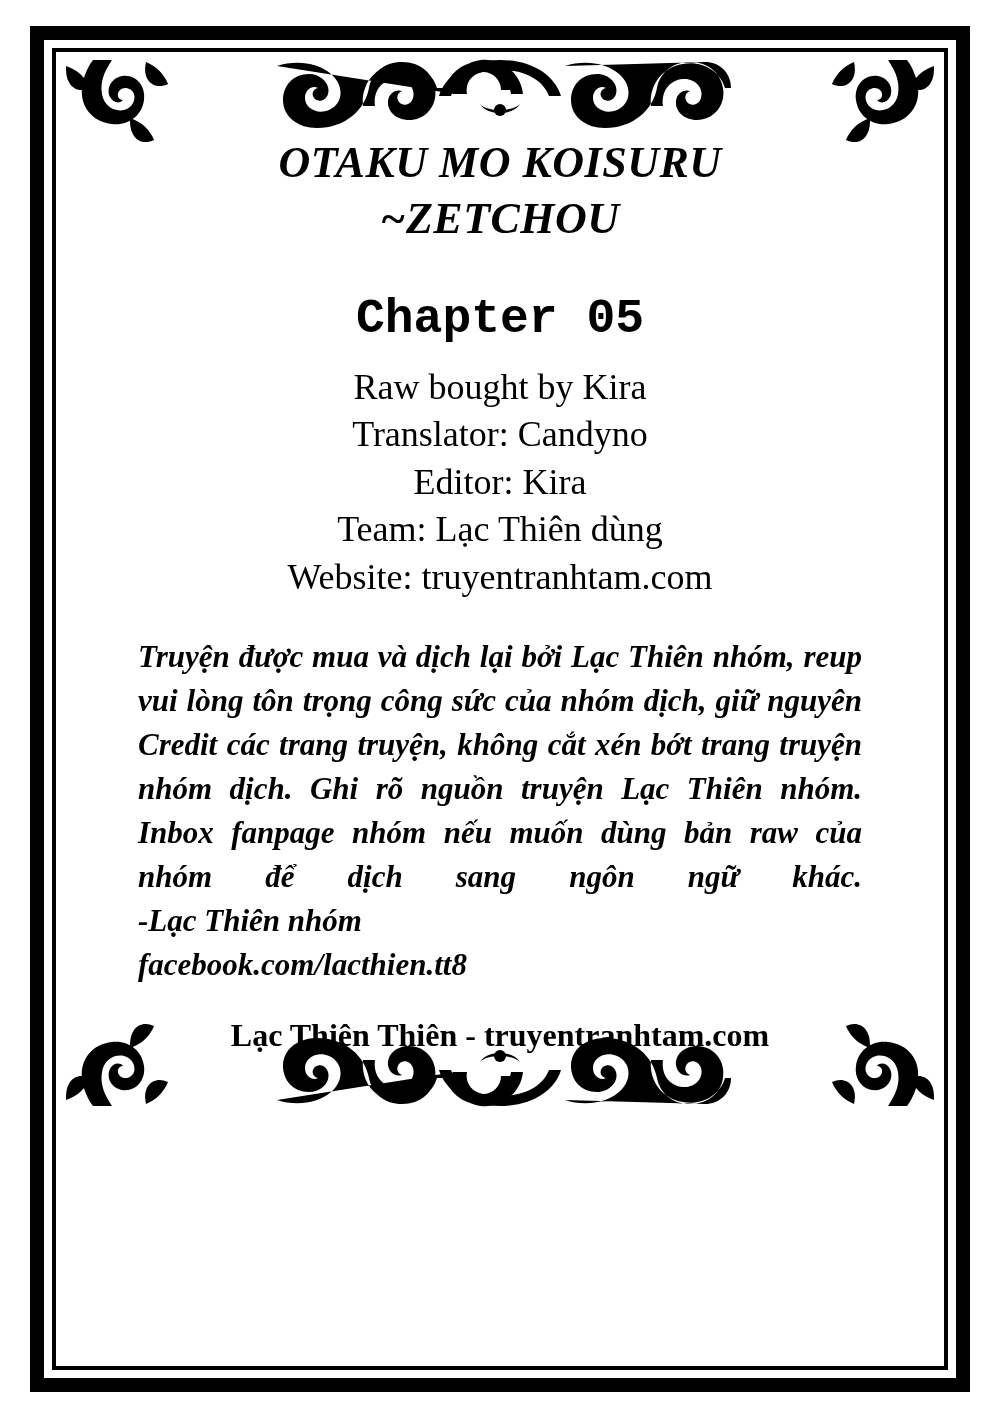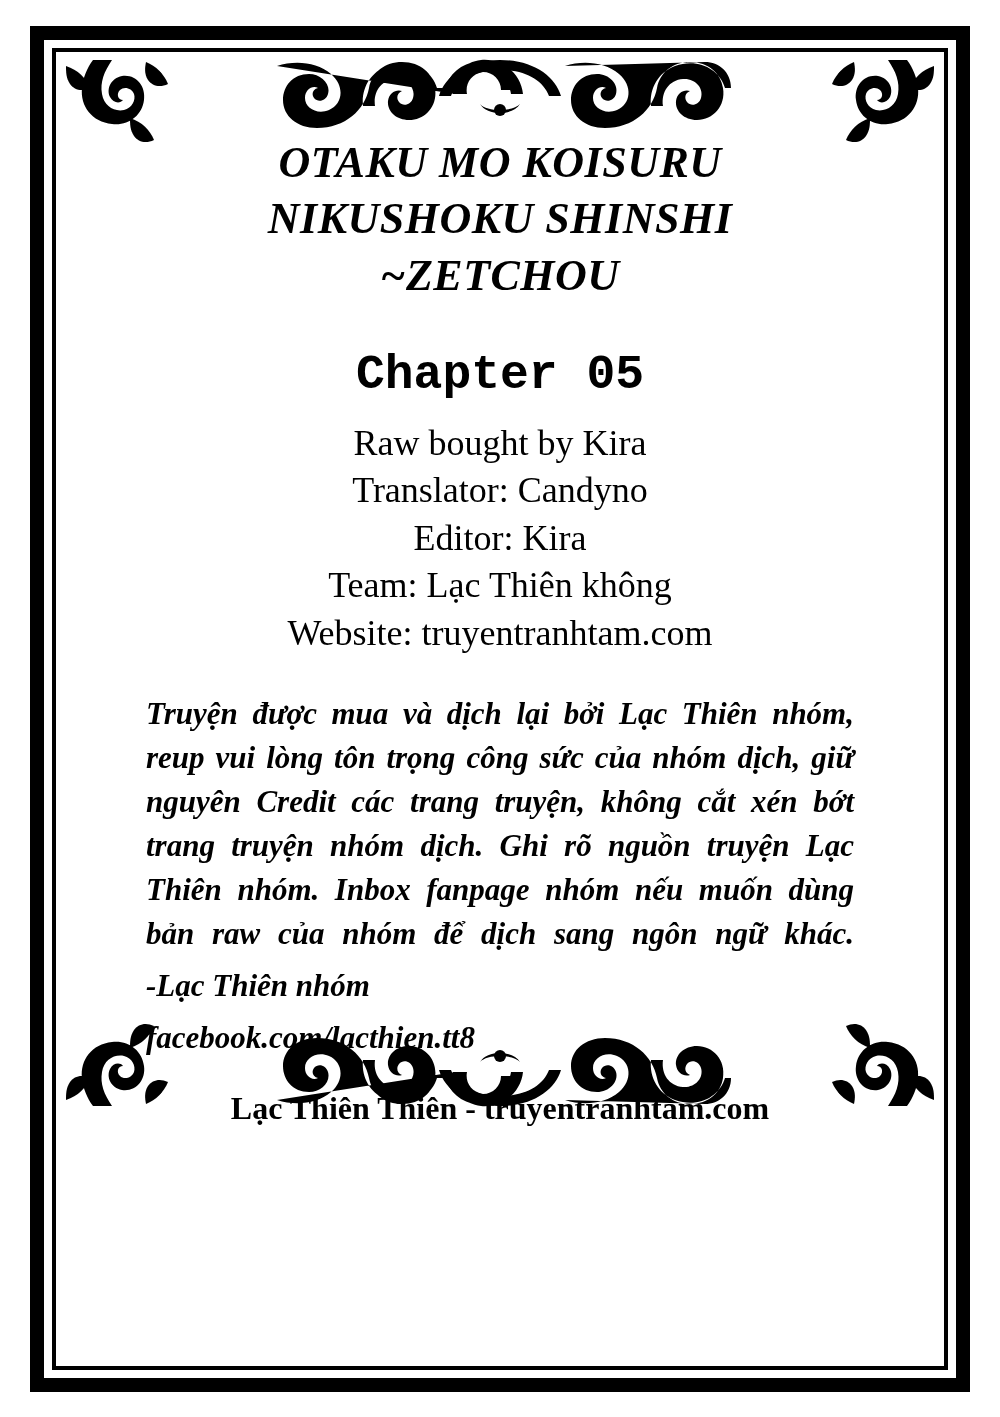--- a/index.html
+++ b/index.html
@@ -106,21 +106,21 @@
   .notice {
     margin-top: 34px;
     font-style: italic;
     font-weight: bold;
     font-size: 31px;
     line-height: 1.42;
     text-align: justify;
     text-align-last: justify;
     padding: 0 28px;
   }
-  .notice p { margin: 8px; }
+  .notice p { margin: 0; }
   .notice p.flush {
     text-align: center;
     text-align-last: left;
   }
 
   .footer {
     margin-top: 30px;
     font-weight: bold;
     font-size: 32px;
   }
@@ -186,31 +186,30 @@
       <path d="M300,8 C318,2 340,4 354,16 C368,28 366,46 352,52 C340,57 328,50 328,40 C328,32 335,27 341,30 C336,31 334,36 337,40 C341,45 349,43 351,36 C354,26 344,16 332,16 C316,16 306,28 306,42 C306,58 320,70 340,70 C368,70 388,52 392,30 C395,14 408,4 425,4 C444,4 456,16 458,30 C461,48 448,62 432,62 C419,62 410,53 411,43 C412,35 419,31 425,33 C420,35 419,40 422,44 C426,49 434,47 436,40 C439,30 430,20 418,21 C404,22 396,34 398,48 L386,48 C384,30 394,14 410,8 C432,0 454,10 460,30 L466,30 C466,14 454,4 440,4 L300,8 Z"></path>
       <circle cx="235" cy="52" r="6"></circle>
       <path d="M215,46 C222,58 248,58 255,46 C248,54 222,54 215,46 Z"></path>
     </svg>
   </div>
 
   <div class="content">
 
     <div class="manga-title">
       <div>OTAKU MO KOISURU</div>
-      <div>NIKUSHOKU SHINSHI</div>
       <div>~ZETCHOU</div>
     </div>
 
     <div class="chapter">Chapter 05</div>
 
     <div class="credits">
       <div>Raw bought by Kira</div>
       <div>Translator: Candyno</div>
       <div>Editor: Kira</div>
-      <div>Team: Lạc Thiên không</div>
+      <div>Team: Lạc Thiên dùng</div>
       <div>Website: truyentranhtam.com</div>
     </div>
 
     <div class="notice">
       <p>Truyện được mua và dịch lại bởi Lạc Thiên nhóm, reup vui lòng tôn trọng công sức của nhóm dịch, giữ nguyên Credit các trang truyện, không cắt xén bớt trang truyện nhóm dịch. Ghi rõ nguồn truyện Lạc Thiên nhóm. Inbox fanpage nhóm nếu muốn dùng bản raw của nhóm để dịch sang ngôn ngữ khác.</p>
       <p class="flush">-Lạc Thiên nhóm</p>
       <p class="flush">facebook.com/lacthien.tt8</p>
     </div>
 
     <div class="footer">Lạc Thiên Thiên - truyentranhtam.com</div>

